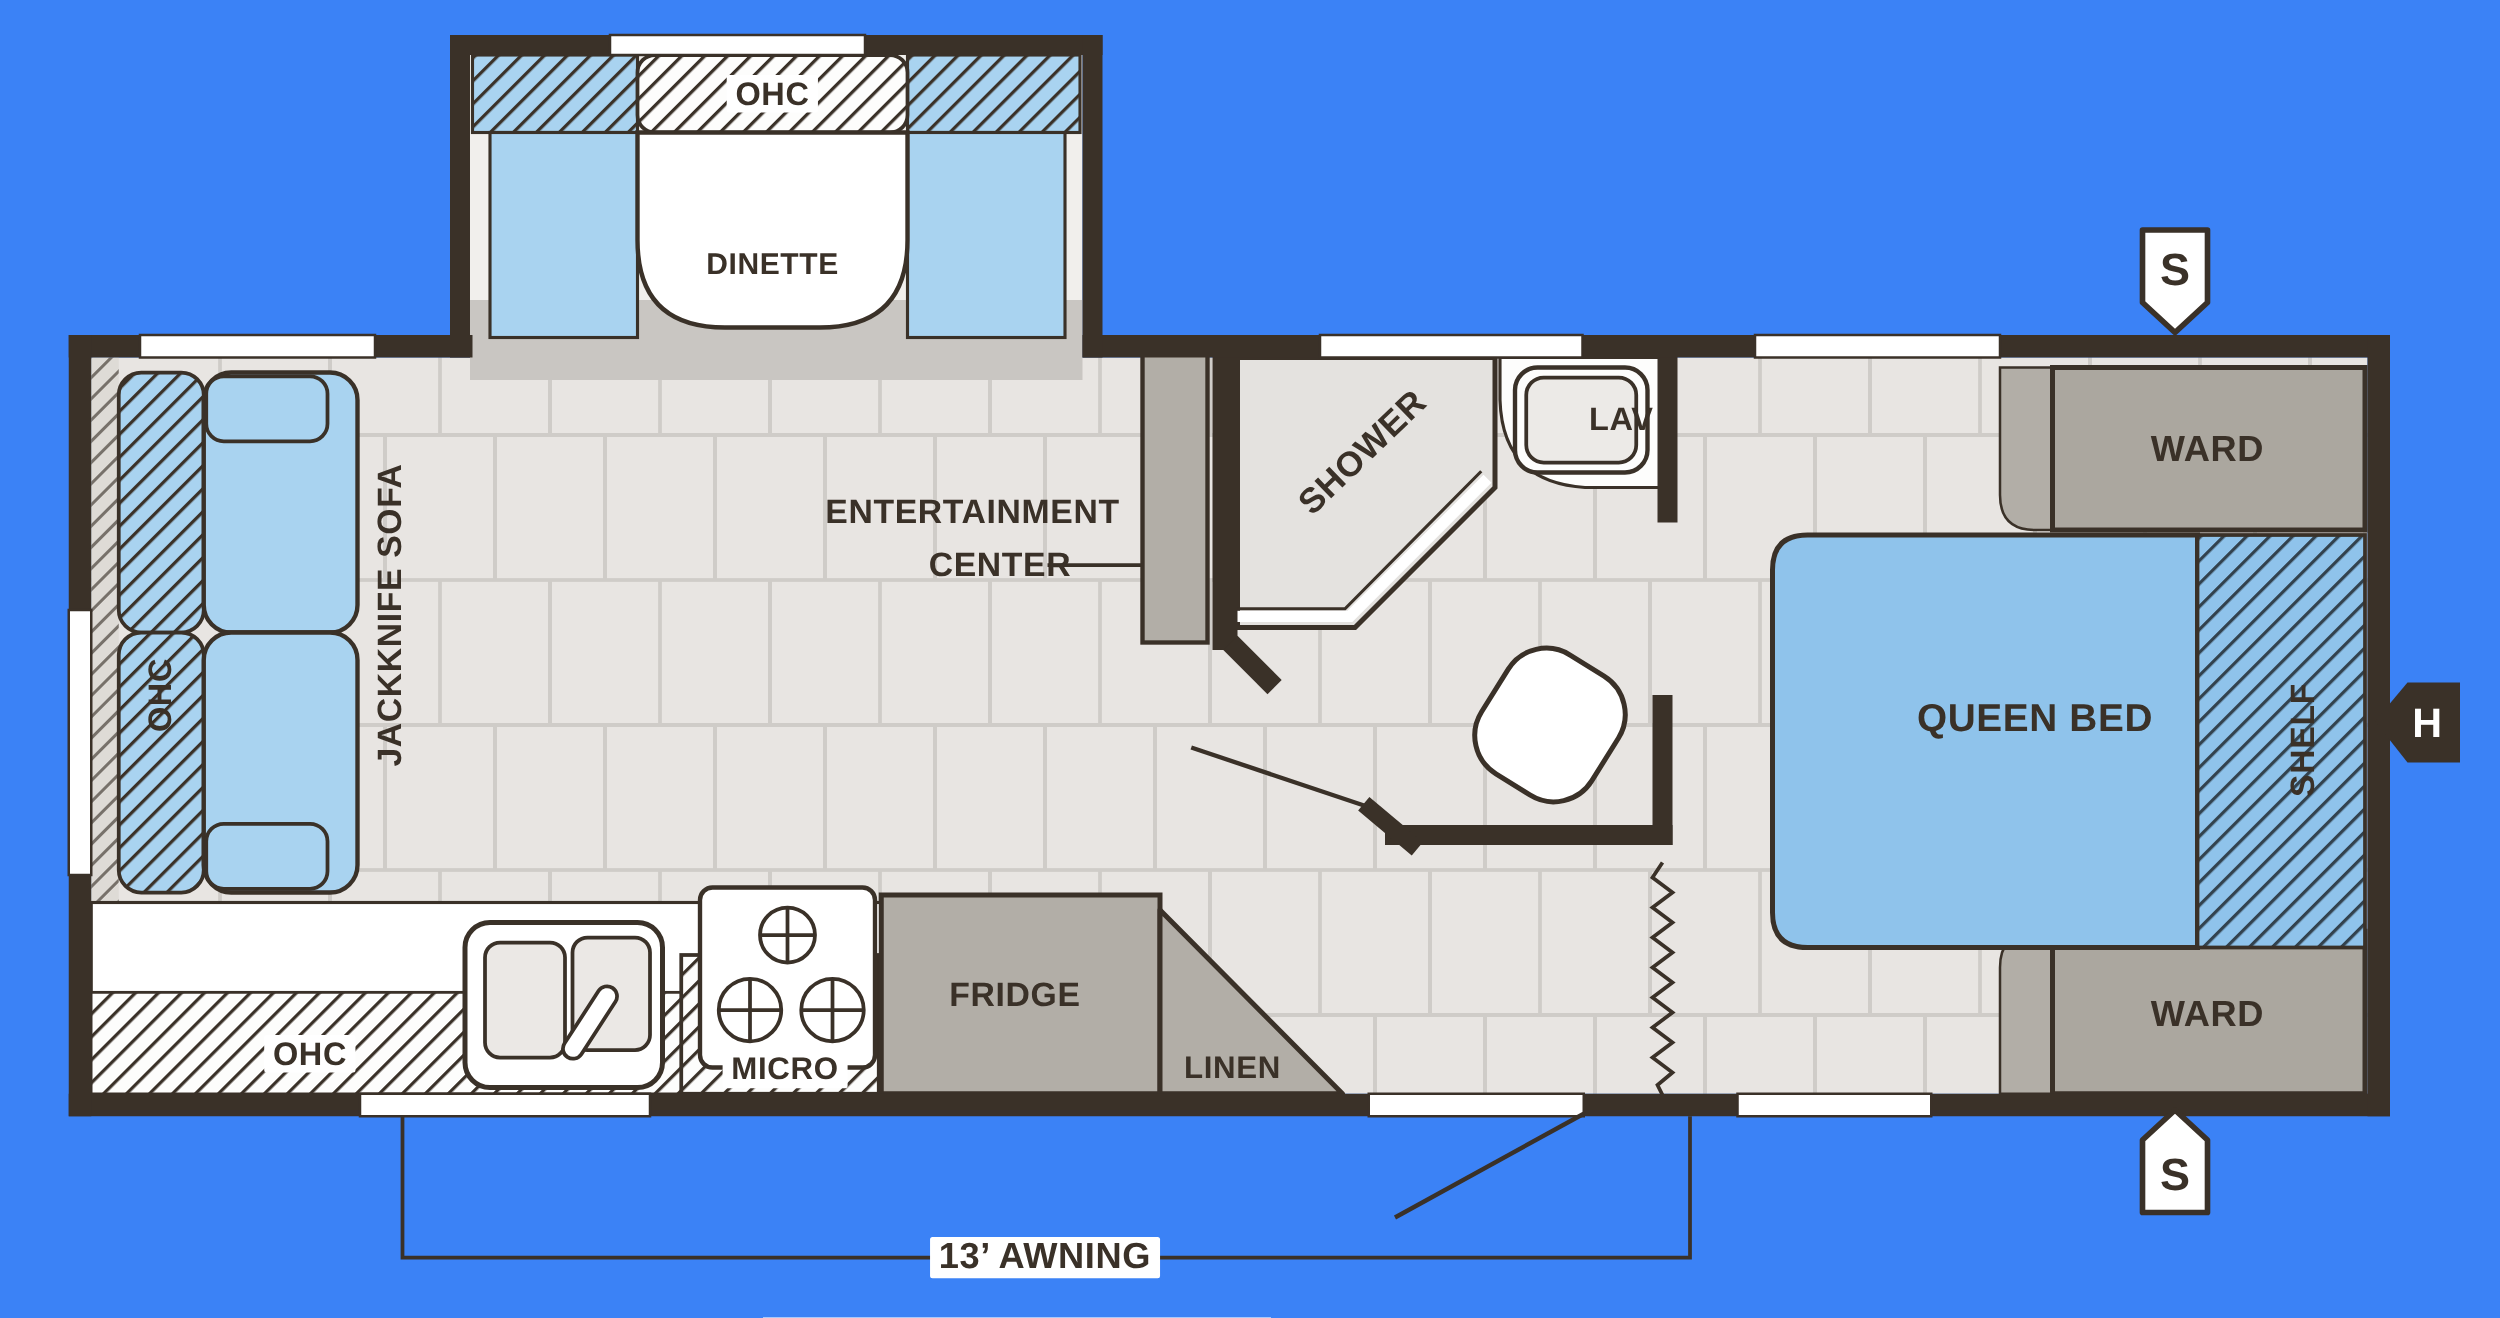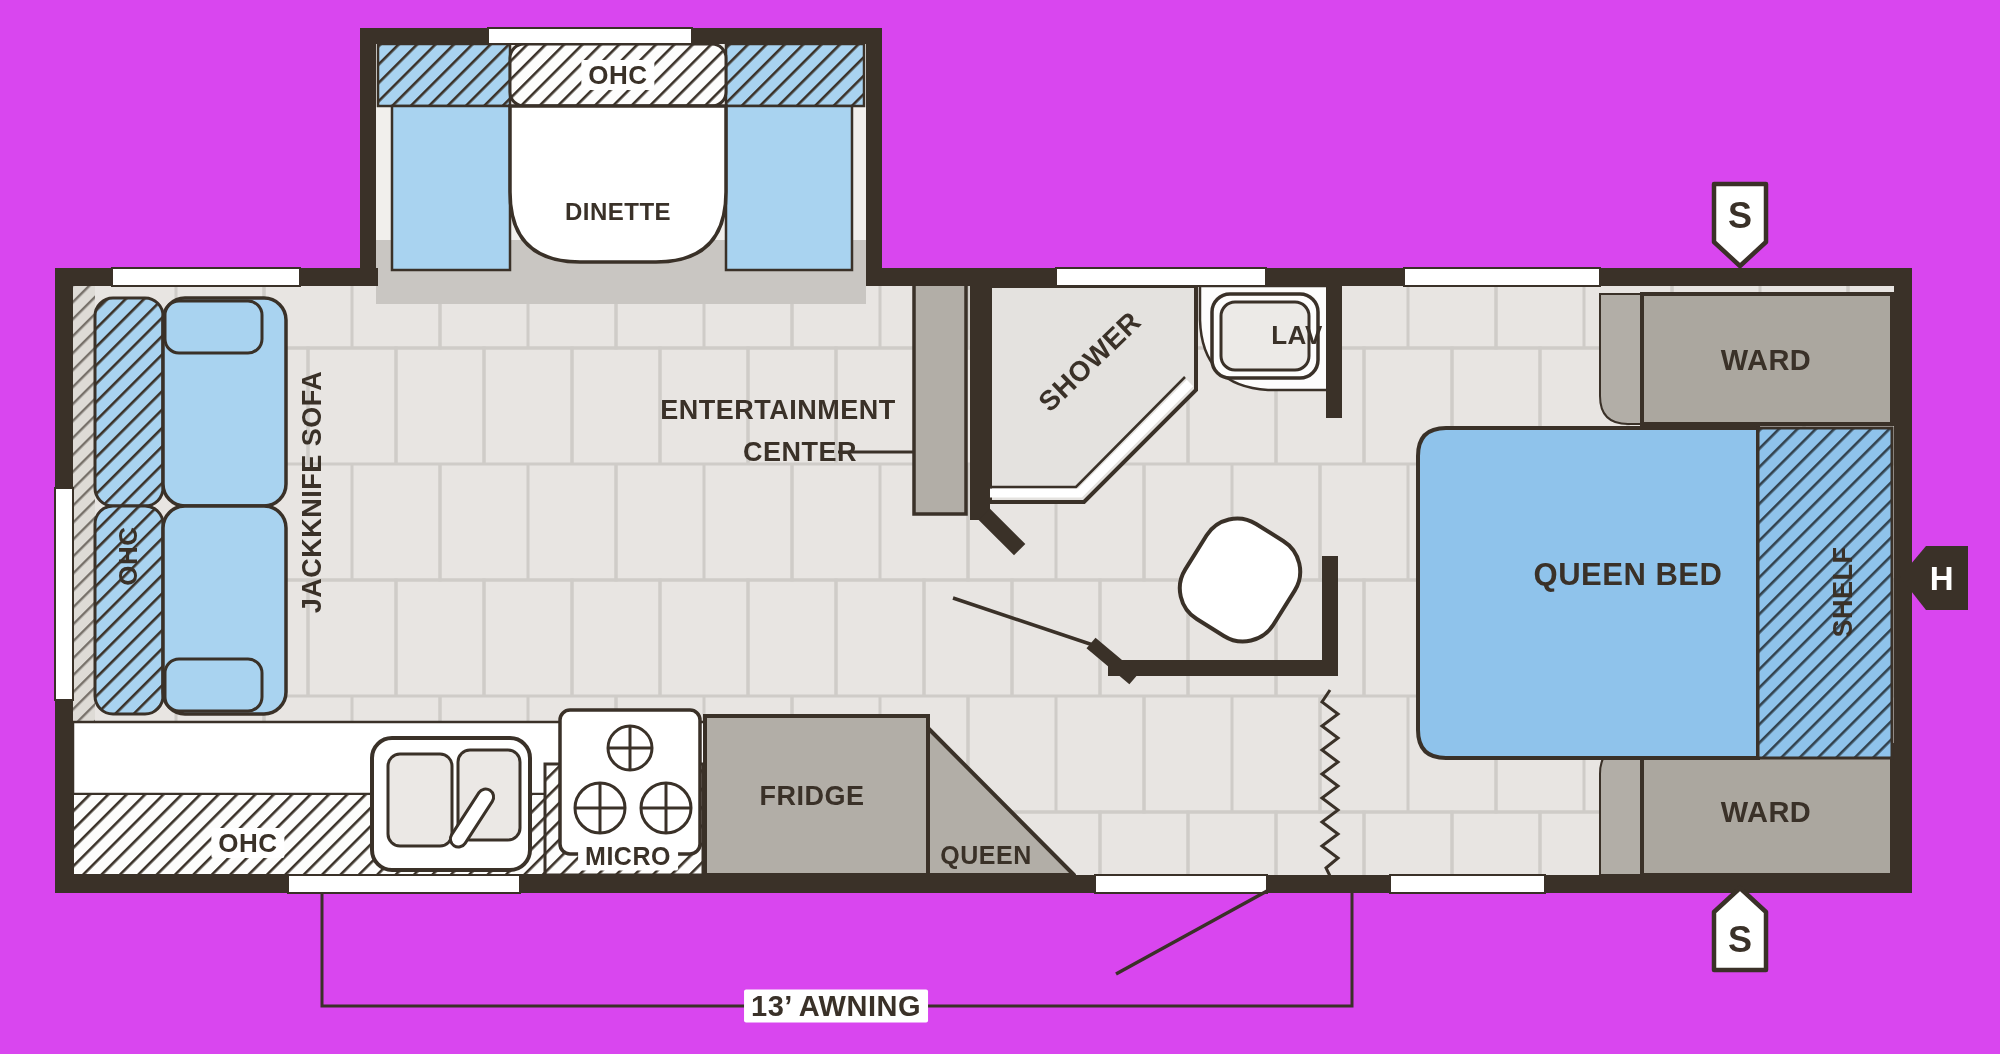--- a/index.html
+++ b/index.html
@@ -1,17 +1,17 @@
 <!DOCTYPE html>
 <html><head>
 <meta charset="utf-8">
 <style>
   html,body{margin:0;padding:0;background:#ffffff;}
   #stage{
-    position:relative;width:2000px;height:1054px;background:#d946ef;overflow:hidden;
+    position:relative;width:2000px;height:1054px;background:#3b82f6;overflow:hidden;
     font-family:"Liberation Sans", sans-serif;
   }
   #base-svg{position:absolute;left:0;top:0;}
   .label{
     position:absolute;transform:translate(-50%,-50%);
     font-weight:bold;color:#3a3128;white-space:nowrap;
     font-size:27px;letter-spacing:0.5px;line-height:1;
   }
   .label.v{transform:translate(-50%,-50%) rotate(-90deg);}
   .label.chip{background:#ffffff;padding:2px 7px;border-radius:2px;}
@@ -183,21 +183,21 @@
 <div class="label" style="left:1265px;top:335px;font-size:26px;margin-left:32px;">LAV</div>
 
 <div class="label" style="left:1766px;top:360px;font-size:29px;">WARD</div>
 <div class="label" style="left:1766px;top:812px;font-size:29px;">WARD</div>
 <div class="label big" style="left:1580px;top:574px;">QUEEN BED</div>
 <div class="label v" style="left:1843px;top:592px;">SHELF</div>
 
 <div class="label chip" style="left:248px;top:843px;font-size:26px;">OHC</div>
 <div class="label chip" style="left:628px;top:856px;font-size:25px;text-align:right;">MICRO</div>
 <div class="label" style="left:812px;top:796px;">FRIDGE</div>
-<div class="label" style="left:986px;top:855px;font-size:25px;">QUEEN</div>
+<div class="label" style="left:986px;top:855px;font-size:25px;">LINEN</div>
 
 <div class="label chip" style="left:836px;top:1006px;font-size:29px;text-align:right;">13’ AWNING</div>
 
 <div class="label marker" style="left:1740px;top:216px;">S</div>
 <div class="label marker" style="left:1740px;top:940px;">S</div>
 <div class="label hitch-l" style="left:1942px;top:578px;">H</div>
 
 </div>
 
 </body></html>

